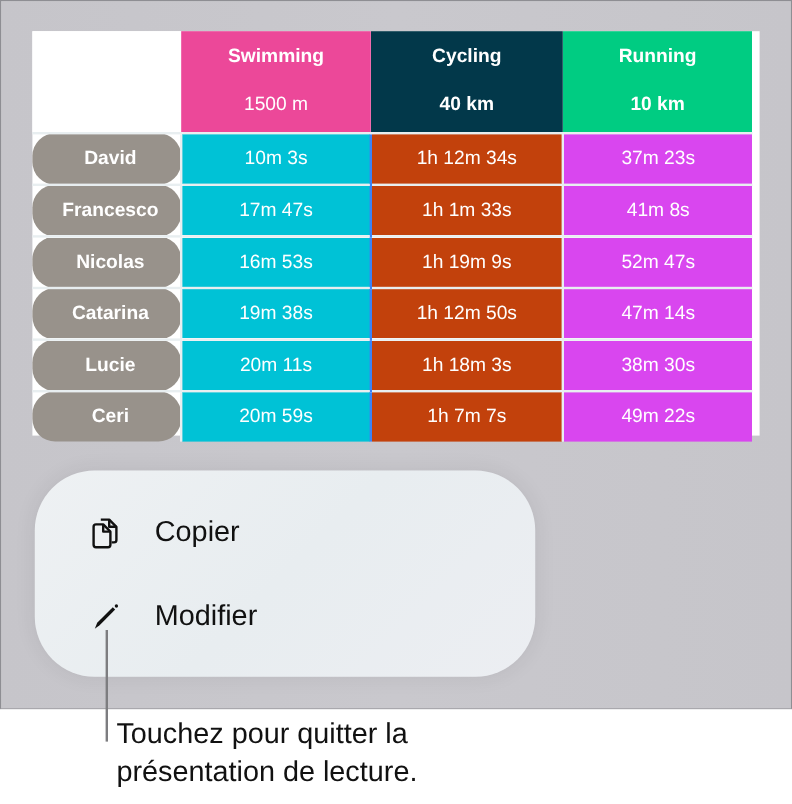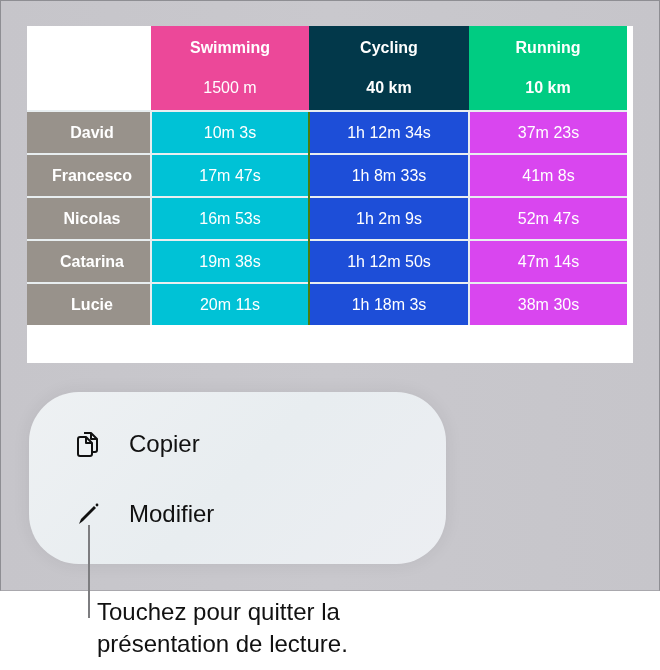--- a/index.html
+++ b/index.html
@@ -34,23 +34,23 @@
   }
   th .h-name { display: block; margin-top: 13px; }
   th .h-dist { display: block; margin-top: 22px; }
   th.blank { background: #ffffff; }
   th.swim { background: #ec4899; }
   th.swim .h-dist { font-weight: normal; }
   th.cyc { background: #02384a; }
   th.run { background: #00cc82; }
   tr.row td { height: 41px; font-size: 16px; color: #ffffff; text-align: center;
     border-top: 2px solid #e8eef0; }
-  td.name { background: #98928b; text-align: left; padding-left: 7px; font-weight: bold; }
+  td.name { background: #98928b; text-align: left; padding-left: 7px; font-weight: bold; border-radius: 19px; }
   td.swim { background: #00c2d6; border-left: 2px solid #e8eef0; }
-  td.cyc { background: #1d4ed8; border-left: 2px solid #4d7c0f; border-right: 2px solid #e8eef0; }
+  td.cyc { background: #c2410c; border-left: 2px solid #3b82f6; border-right: 2px solid #e8eef0; }
   td.run { background: #d946ef; }
   .menu {
     position: absolute; left: 28px; top: 391px; width: 417px; height: 172px;
     border-radius: 50px;
     background: linear-gradient(135deg, #eef1f3 0%, #e8edf0 50%, #eceef2 100%);
     box-shadow: 0 0 18px rgba(0,0,0,0.07);
   }
   .menu-item { position: absolute; left: 0; width: 464px; height: 60px; display: flex; align-items: center; cursor: pointer; }
   .menu-item.copy { top: 22px; }
   .menu-item.edit { top: 92px; }
@@ -92,40 +92,46 @@
       </tr>
       <tr class="row">
         <td class="name">David</td>
         <td class="swim">10m 3s</td>
         <td class="cyc">1h 12m 34s</td>
         <td class="run">37m 23s</td>
       </tr>
       <tr class="row">
         <td class="name">Francesco</td>
         <td class="swim">17m 47s</td>
-        <td class="cyc">1h 8m 33s</td>
+        <td class="cyc">1h 1m 33s</td>
         <td class="run">41m 8s</td>
       </tr>
       <tr class="row">
         <td class="name">Nicolas</td>
         <td class="swim">16m 53s</td>
-        <td class="cyc">1h 2m 9s</td>
+        <td class="cyc">1h 19m 9s</td>
         <td class="run">52m 47s</td>
       </tr>
       <tr class="row">
         <td class="name">Catarina</td>
         <td class="swim">19m 38s</td>
         <td class="cyc">1h 12m 50s</td>
         <td class="run">47m 14s</td>
       </tr>
       <tr class="row">
         <td class="name">Lucie</td>
         <td class="swim">20m 11s</td>
         <td class="cyc">1h 18m 3s</td>
         <td class="run">38m 30s</td>
+      </tr>
+      <tr class="row">
+        <td class="name">Ceri</td>
+        <td class="swim">20m 59s</td>
+        <td class="cyc">1h 7m 7s</td>
+        <td class="run">49m 22s</td>
       </tr>
     </tbody>
       </table>
   </div>
 
   <div class="menu">
     <div class="menu-item copy">
       <span class="menu-icon">
         <svg width="30" height="30" viewBox="0 0 30 30" fill="none" stroke="#111" stroke-width="2" stroke-linejoin="round">
           <path d="M11 4 h7 l6 6 v11 a2 2 0 0 1 -2 2 h-2"></path>

